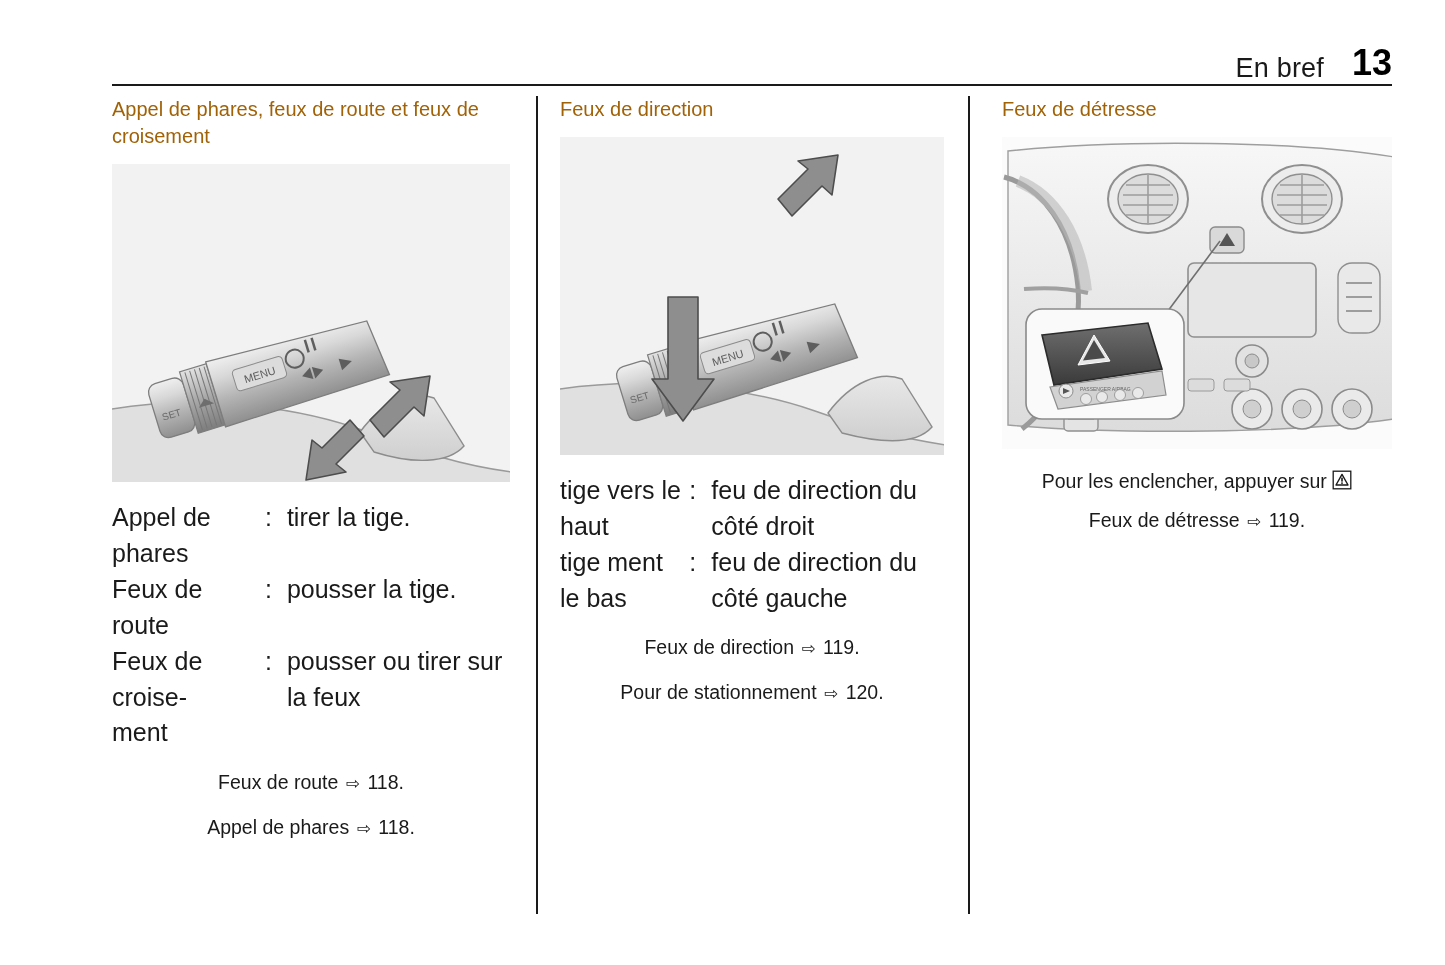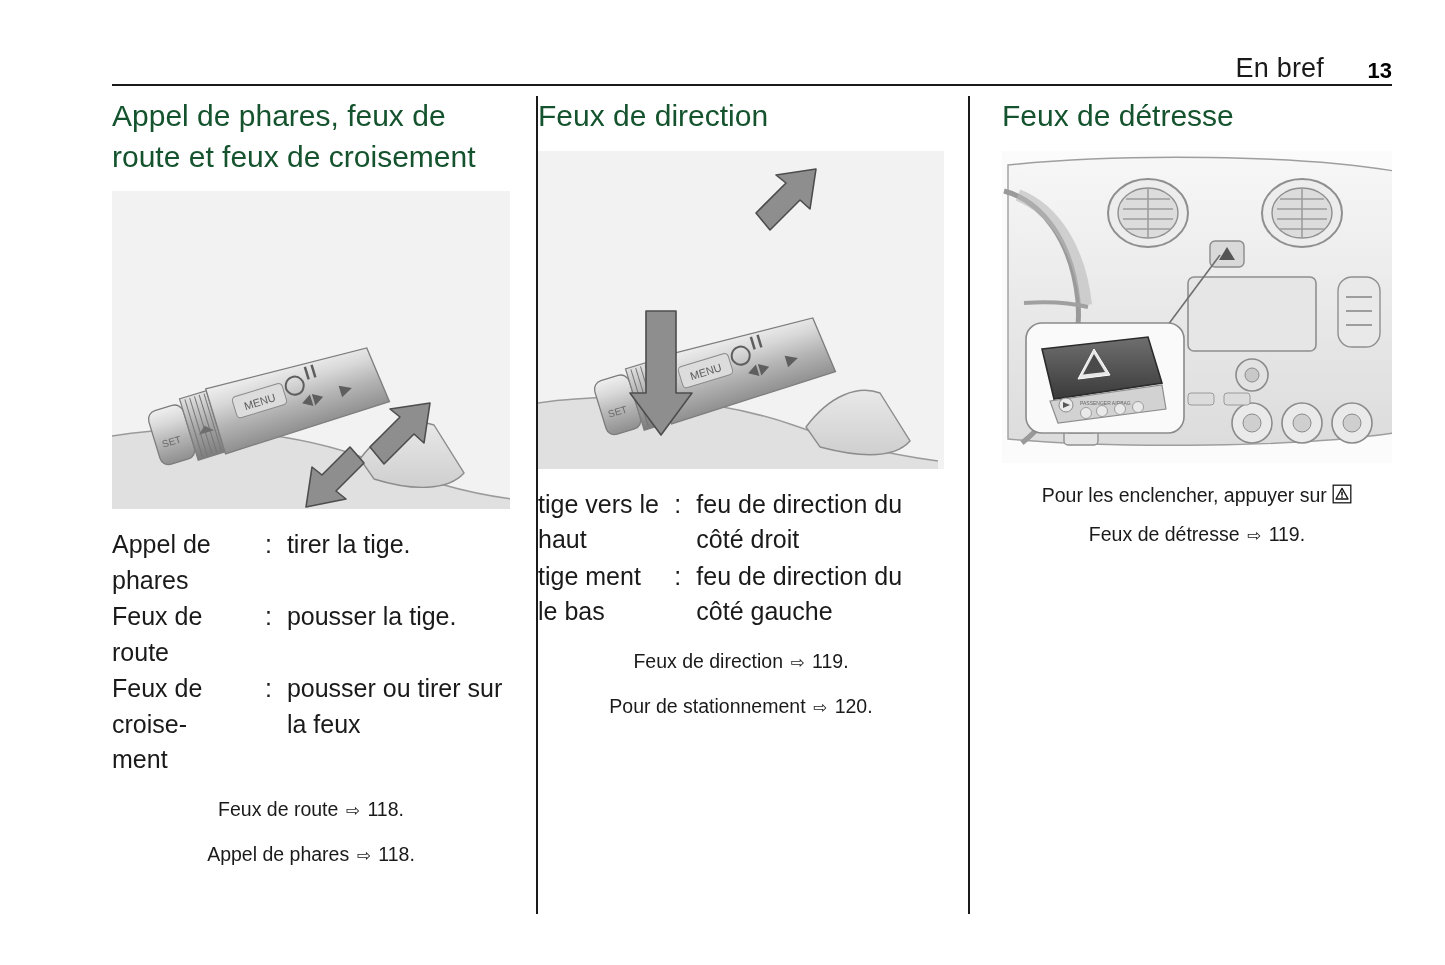--- a/index.html
+++ b/index.html
@@ -32,21 +32,21 @@
     align-items: flex-end;
     justify-content: flex-end;
     gap: 26px;
   }
   .header-title {
     font-size: 27px;
     letter-spacing: 0.2px;
     color: #1a1a1a;
   }
   .header-pageno {
-    font-size: 22px;
+    font-size: 36px;
     font-weight: bold;
     color: #000;
     min-width: 42px;
     text-align: right;
   }
   .header-rule {
     position: absolute;
     left: 112px;
     top: 84px;
     width: 1280px;
@@ -60,38 +60,38 @@
     top: 96px;
     width: 1280px;
     height: 830px;
     display: flex;
   }
   .col {
     position: relative;
     box-sizing: border-box;
   }
   .col-1 { width: 426px; padding-right: 28px; }
-  .col-2 { width: 434px; padding-right: 28px; }
+  .col-2 { width: 434px; padding-left: 22px; padding-right: 28px; }
   .col-3 { width: 420px; padding-left: 30px; }
   .divider {
     position: absolute;
     top: 0;
     width: 2px;
     height: 818px;
     background: #1a1a1a;
   }
   .divider-1 { left: 424px; }
   .divider-2 { left: 856px; }
 
   h2.section-title {
     margin: 0 0 14px 0;
-    font-size: 30px;
+    font-size: 20px;
     font-weight: normal;
     line-height: 1.35;
-    color: #14532d;
+    color: #a16207;
   }
 
   .figure {
     width: 100%;
     background: #f2f2f2;
     position: relative;
     overflow: hidden;
     margin-bottom: 18px;
   }
   .fig-1 { height: 318px; }

